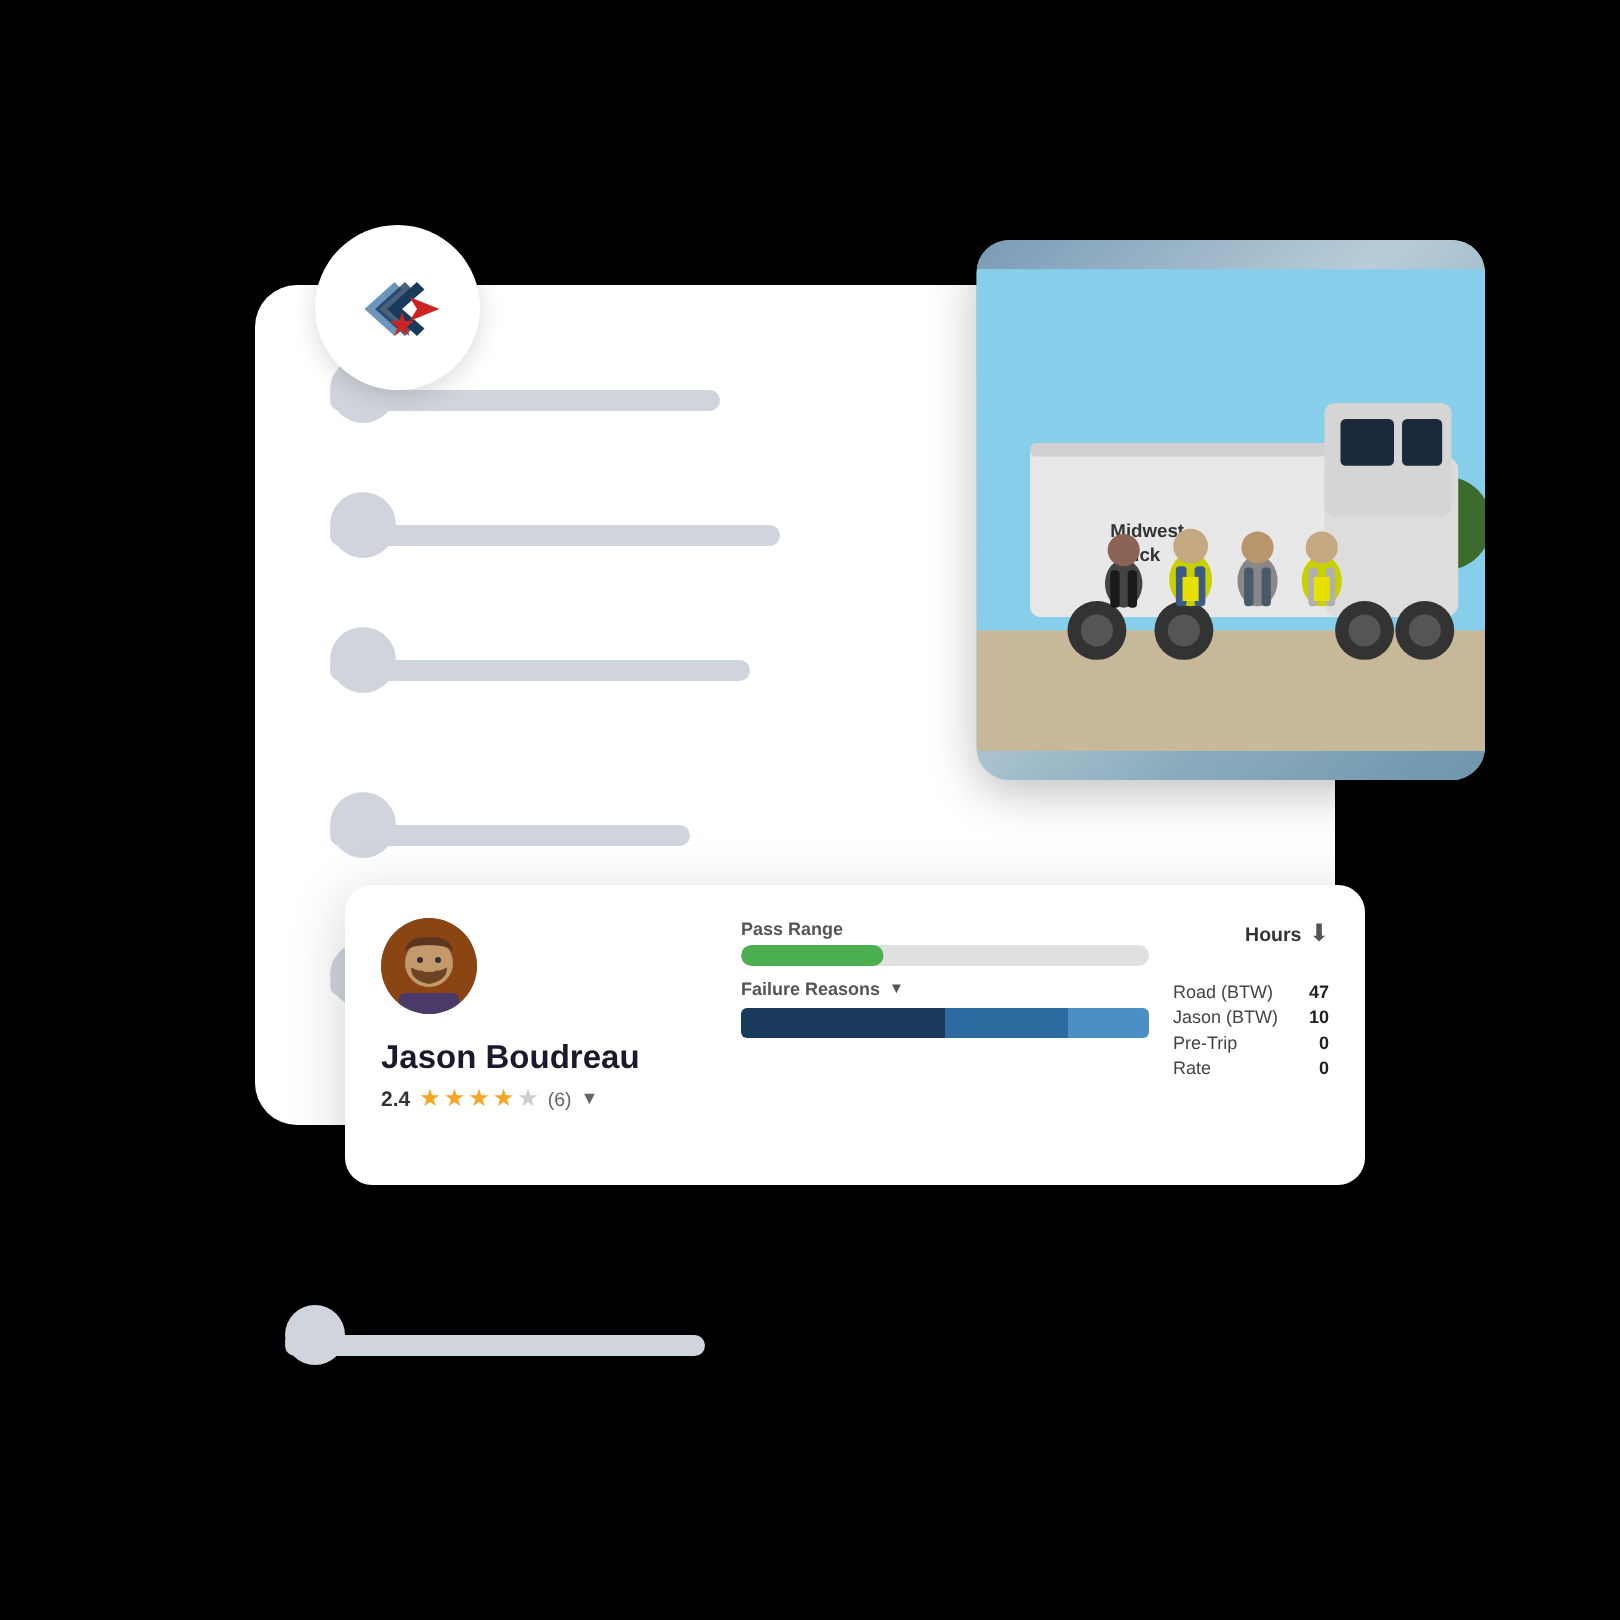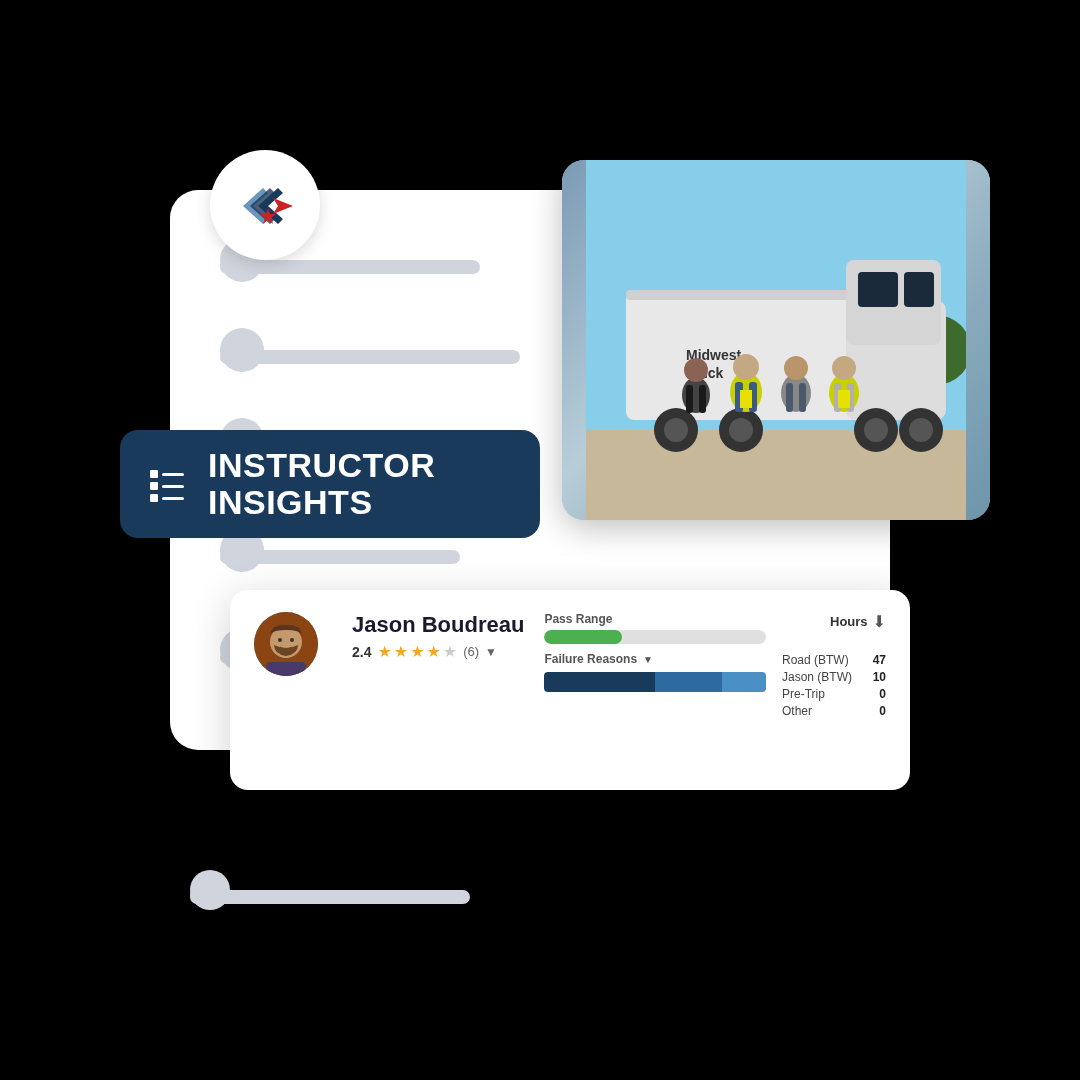--- a/index.html
+++ b/index.html
@@ -97,21 +97,21 @@
       line-height: 1.1;
       letter-spacing: 0.5px;
       text-transform: uppercase;
     }
 
     
     .photo-container {
       position: absolute;
       top: 30px;
       right: -20px;
-      width: 428px;
+      width: 339px;
       height: 360px;
       border-radius: 22px;
       overflow: hidden;
       z-index: 4;
       box-shadow: 0 8px 32px rgba(0,0,0,0.25);
       background: #b0c4d8;
     }
 
     .photo-placeholder {
       width: 100%;
@@ -352,35 +352,20 @@
 
         <path d="M20 30 L40 12 L45 17 L30 30 L45 43 L40 48 Z" fill="#1a3a5c"></path>
 
         <polygon points="28,38 30,32 32,38 38,38 33,42 35,48 30,44 25,48 27,42 22,38" fill="#cc2222"></polygon>
 
         <path d="M35 22 L55 30 L35 38 L40 30 Z" fill="#cc2222"></path>
       </g>
     </svg>
   </div>
 
-  <div class="insights-banner">
-
-    <svg class="insights-icon" viewBox="0 0 40 40">
-      <rect x="2" y="6" width="8" height="8" rx="1" fill="white"></rect>
-      <rect x="2" y="18" width="8" height="8" rx="1" fill="white"></rect>
-      <rect x="2" y="30" width="8" height="8" rx="1" fill="white"></rect>
-      <rect x="14" y="9" width="22" height="3" rx="1.5" fill="white"></rect>
-      <rect x="14" y="21" width="22" height="3" rx="1.5" fill="white"></rect>
-      <rect x="14" y="33" width="22" height="3" rx="1.5" fill="white"></rect>
-    </svg>
-    <div>
-      <div class="insights-text">INSTRUCTOR</div>
-      <div class="insights-text">INSIGHTS</div>
-    </div>
-  </div>
 
   <div class="photo-container">
     <div class="photo-placeholder">
 
       <svg width="380" height="360" viewBox="0 0 380 360">
 
         <rect width="380" height="360" fill="#87CEEB"></rect>
 
         <rect y="270" width="380" height="90" fill="#c8b89a"></rect>
 
@@ -431,21 +416,21 @@
         <rect x="248" y="223" width="7" height="29" rx="3" fill="#b0b0b0"></rect>
         <rect x="261" y="223" width="7" height="29" rx="3" fill="#b0b0b0"></rect>
         <rect x="252" y="230" width="12" height="18" fill="#e8e000"></rect>
       </svg>
     </div>
   </div>
 
   <div class="data-card">
     <div style="display:flex; gap:0; width:100%;">
 
-      <div style="display:flex; align-items:flex-start; gap:16px; min-width:220px;">
+      <div style="display:flex; align-items:flex-start; gap:16px; min-width:220px;flex-direction:column;">
         <div class="avatar">
 
           <svg width="64" height="64" viewBox="0 0 64 64">
             <circle cx="32" cy="32" r="32" fill="#8B4513"></circle>
 
             <rect x="12" y="50" width="40" height="20" rx="4" fill="#4a3a6a"></rect>
 
             <circle cx="32" cy="30" r="16" fill="#c49a6c"></circle>
 
             <path d="M16 22 Q18 12 32 13 Q46 12 48 22 Q44 18 32 18 Q20 18 16 22Z" fill="#5a3520"></path>
@@ -503,21 +488,21 @@
         </div>
         <div class="hours-row">
           <span class="hours-label-text">Jason (BTW)</span>
           <span class="hours-value">10</span>
         </div>
         <div class="hours-row">
           <span class="hours-label-text">Pre-Trip</span>
           <span class="hours-value">0</span>
         </div>
         <div class="hours-row">
-          <span class="hours-label-text">Other</span>
+          <span class="hours-label-text">Rate</span>
           <span class="hours-value">0</span>
         </div>
       </div>
 
     </div>
   </div>
 
   <div class="bottom-placeholder">
     <div class="placeholder-circle" style="width:40px;height:40px;"></div>
     <div style="display:flex;flex-direction:column;gap:7px;">

